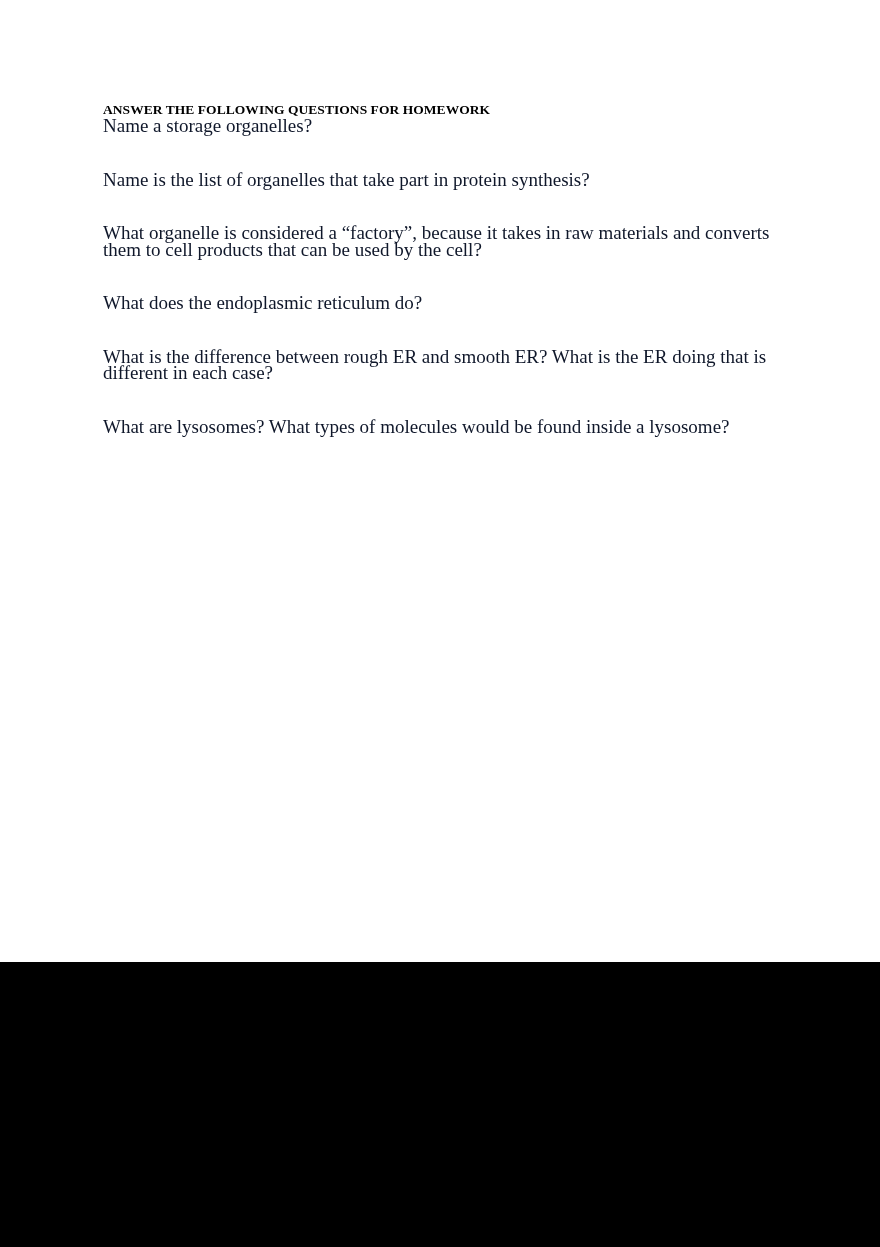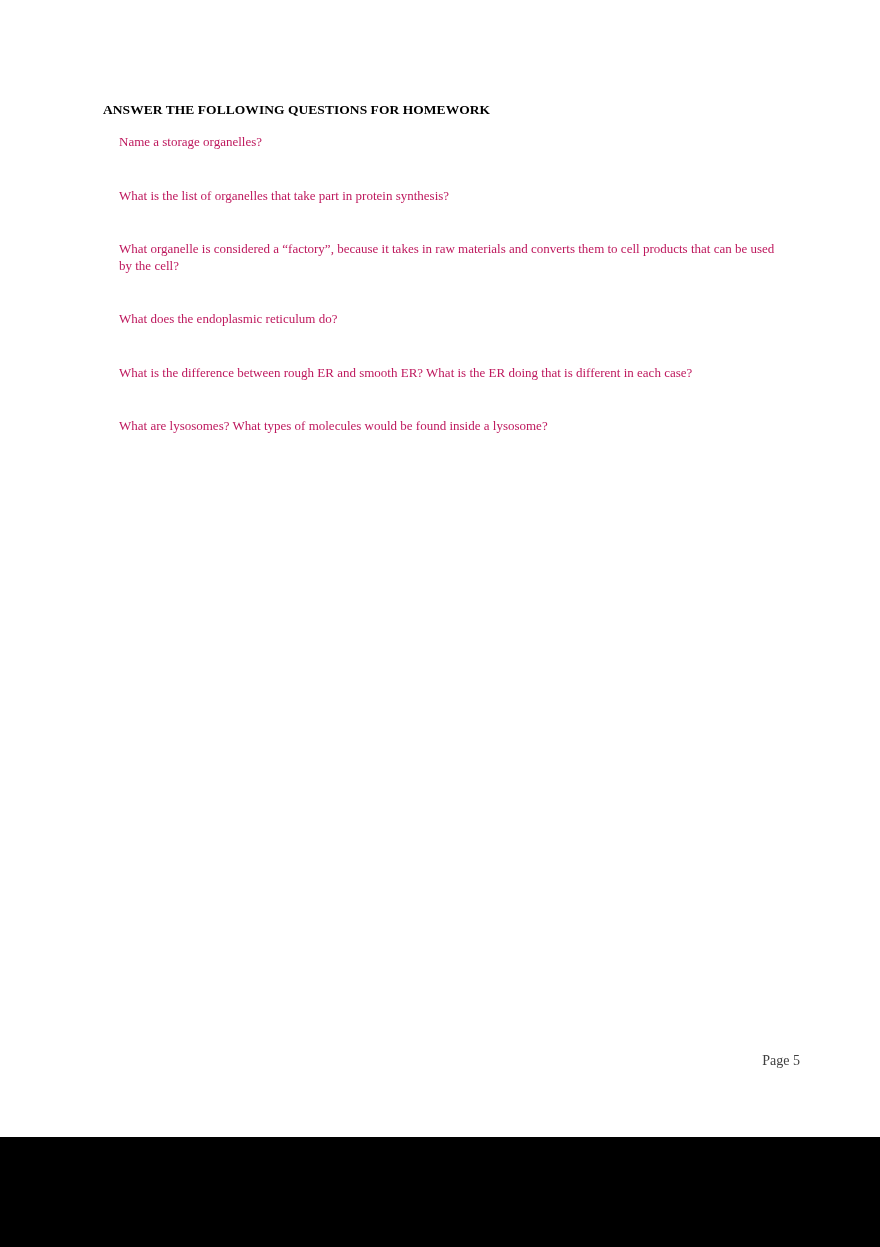--- a/index.html
+++ b/index.html
@@ -11,45 +11,45 @@
     width: 880px;
     height: 1247px;
     position: relative;
     font-family: "Liberation Serif", serif;
   }
   .page {
     position: absolute;
     left: 0;
     top: 0;
     width: 880px;
-    height: 1137px;
+    height: 962px;
     background: #ffffff;
     overflow: hidden;
   }
   .content {
     position: absolute;
     left: 103px;
     top: 101px;
     width: 700px;
   }
   .doc-heading {
     font-family: "Liberation Serif", serif;
     font-size: 13.5px;
     font-weight: bold;
     line-height: 17px;
     color: #000000;
     letter-spacing: 0.05px;
     margin: 0;
   }
   .q-line {
     font-family: "Liberation Serif", serif;
-    font-size: 13px;
+    font-size: 19px;
     line-height: 16.5px;
-    color: #be185d;
-    margin: 16px;
+    color: #0f172a;
+    margin: 0;
   }
   .q-block {
     margin-top: 37px;
   }
   .page-number {
     position: absolute;
     left: 0;
     top: 1052px;
     width: 800px;
     text-align: right;
@@ -71,21 +71,21 @@
 <body>
 
 <div class="page">
 
   <div class="content">
 
     <p class="doc-heading">ANSWER THE FOLLOWING QUESTIONS FOR HOMEWORK</p>
 
     <p class="q-line">Name a storage organelles?</p>
 
-    <p class="q-line q-block">What is the list of organelles that take part in protein synthesis?</p>
+    <p class="q-line q-block">Name is the list of organelles that take part in protein synthesis?</p>
 
     <p class="q-line q-block">What organelle is considered a “factory”, because it takes in raw materials and converts them to cell products that can be used by the cell?</p>
 
 
     <p class="q-line q-block">What does the endoplasmic reticulum do?</p>
 
     <p class="q-line q-block">What is the difference between rough ER and smooth ER?   What is the ER doing that is different in each case?</p>
 
     <p class="q-line q-block">What are lysosomes?   What types of molecules would be found inside a lysosome?</p>
 

